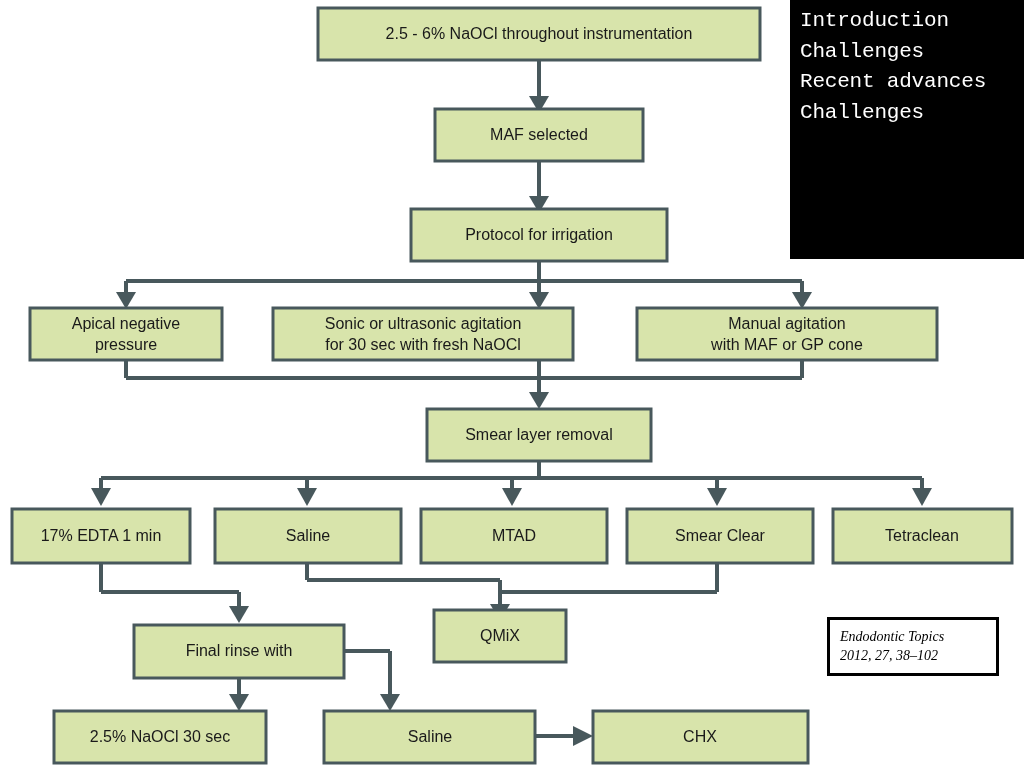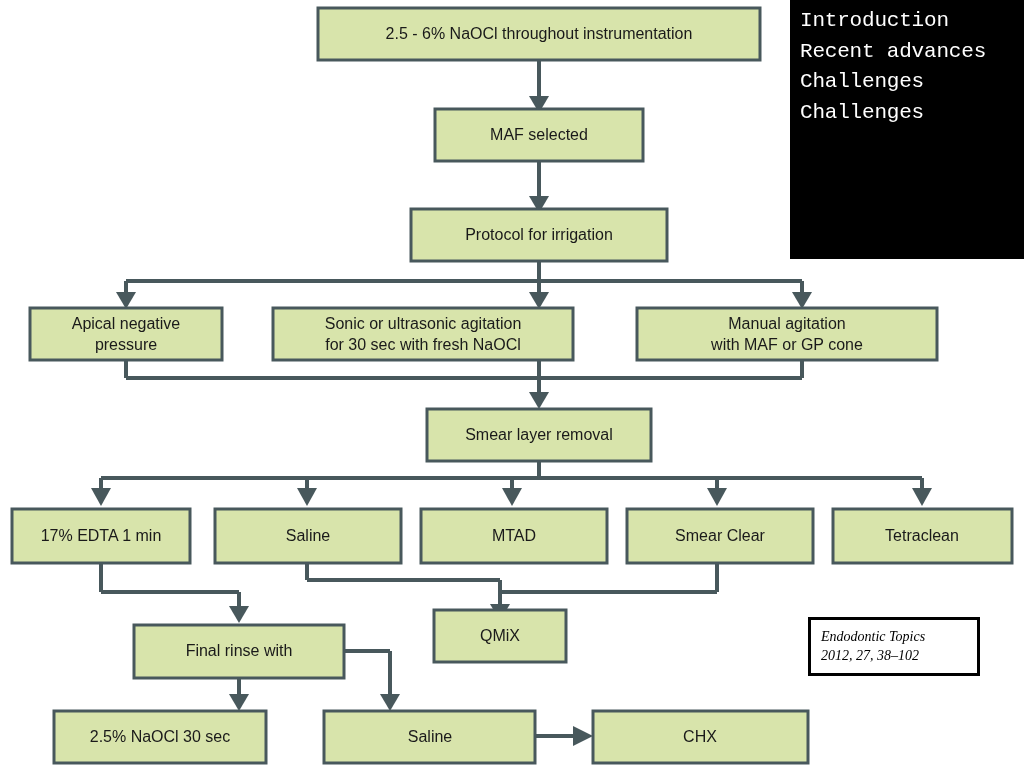--- a/index.html
+++ b/index.html
@@ -55,21 +55,21 @@
   .agenda-item.current{color:#ff0000;}
   .agenda-check{
     color:#ff0000;
     font-size:19px;
     margin-right:1px;
   }
 
   
   #citation{
     position:absolute;
-    left:808px;top:617px;
+    left:827px;top:617px;
     width:172px;
     background:#ffffff;
     border:3px solid #000000;
     box-sizing:border-box;
     padding:7px 10px 8px 10px;
   }
   .cite-line{
     font-family:"Liberation Serif",serif;
     font-style:italic;
     font-size:14px;
@@ -213,24 +213,24 @@
       <text class="fc-label" x="700" y="738">CHX</text>
     </g>
 
   </svg>
 
   <div id="agenda">
     <div class="agenda-item">
       <span>Introduction</span>
     </div>
     <div class="agenda-item">
+      <span>Challenges</span>
+    </div>
+    <div class="agenda-item">
       <span>Recent advances</span>
-    </div>
-    <div class="agenda-item">
-      <span>Challenges</span>
     </div>
     <div class="agenda-item">
       <span>Challenges</span>
     </div>
   </div>
 
   <div id="citation">
     <div class="cite-line">Endodontic Topics</div>
     <div class="cite-line">2012, 27, 38–102</div>
   </div>

